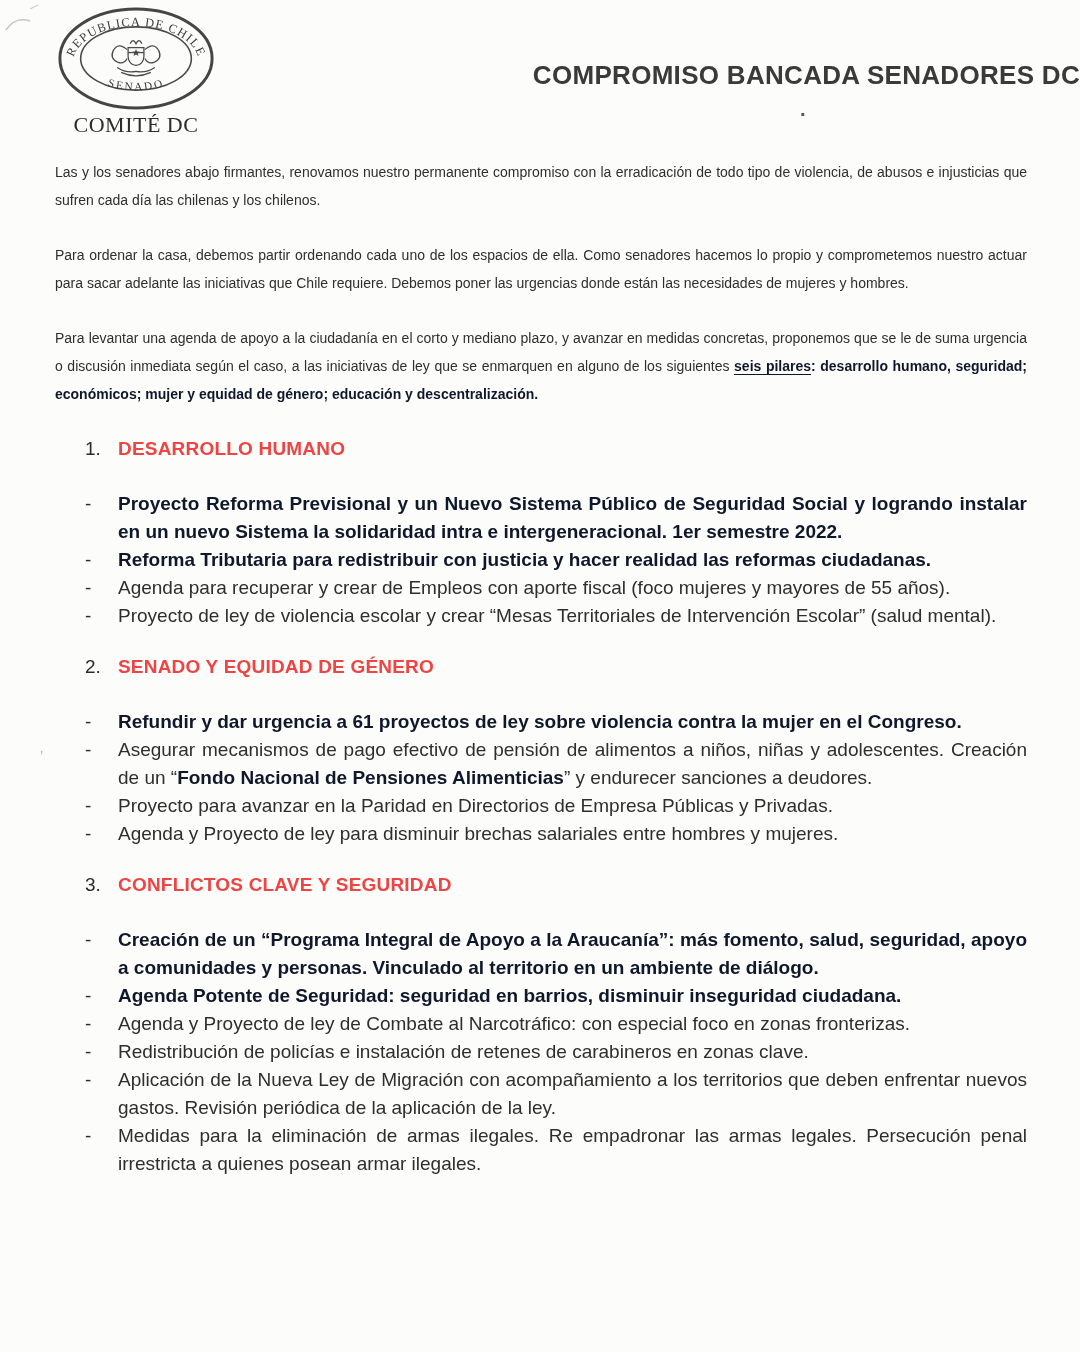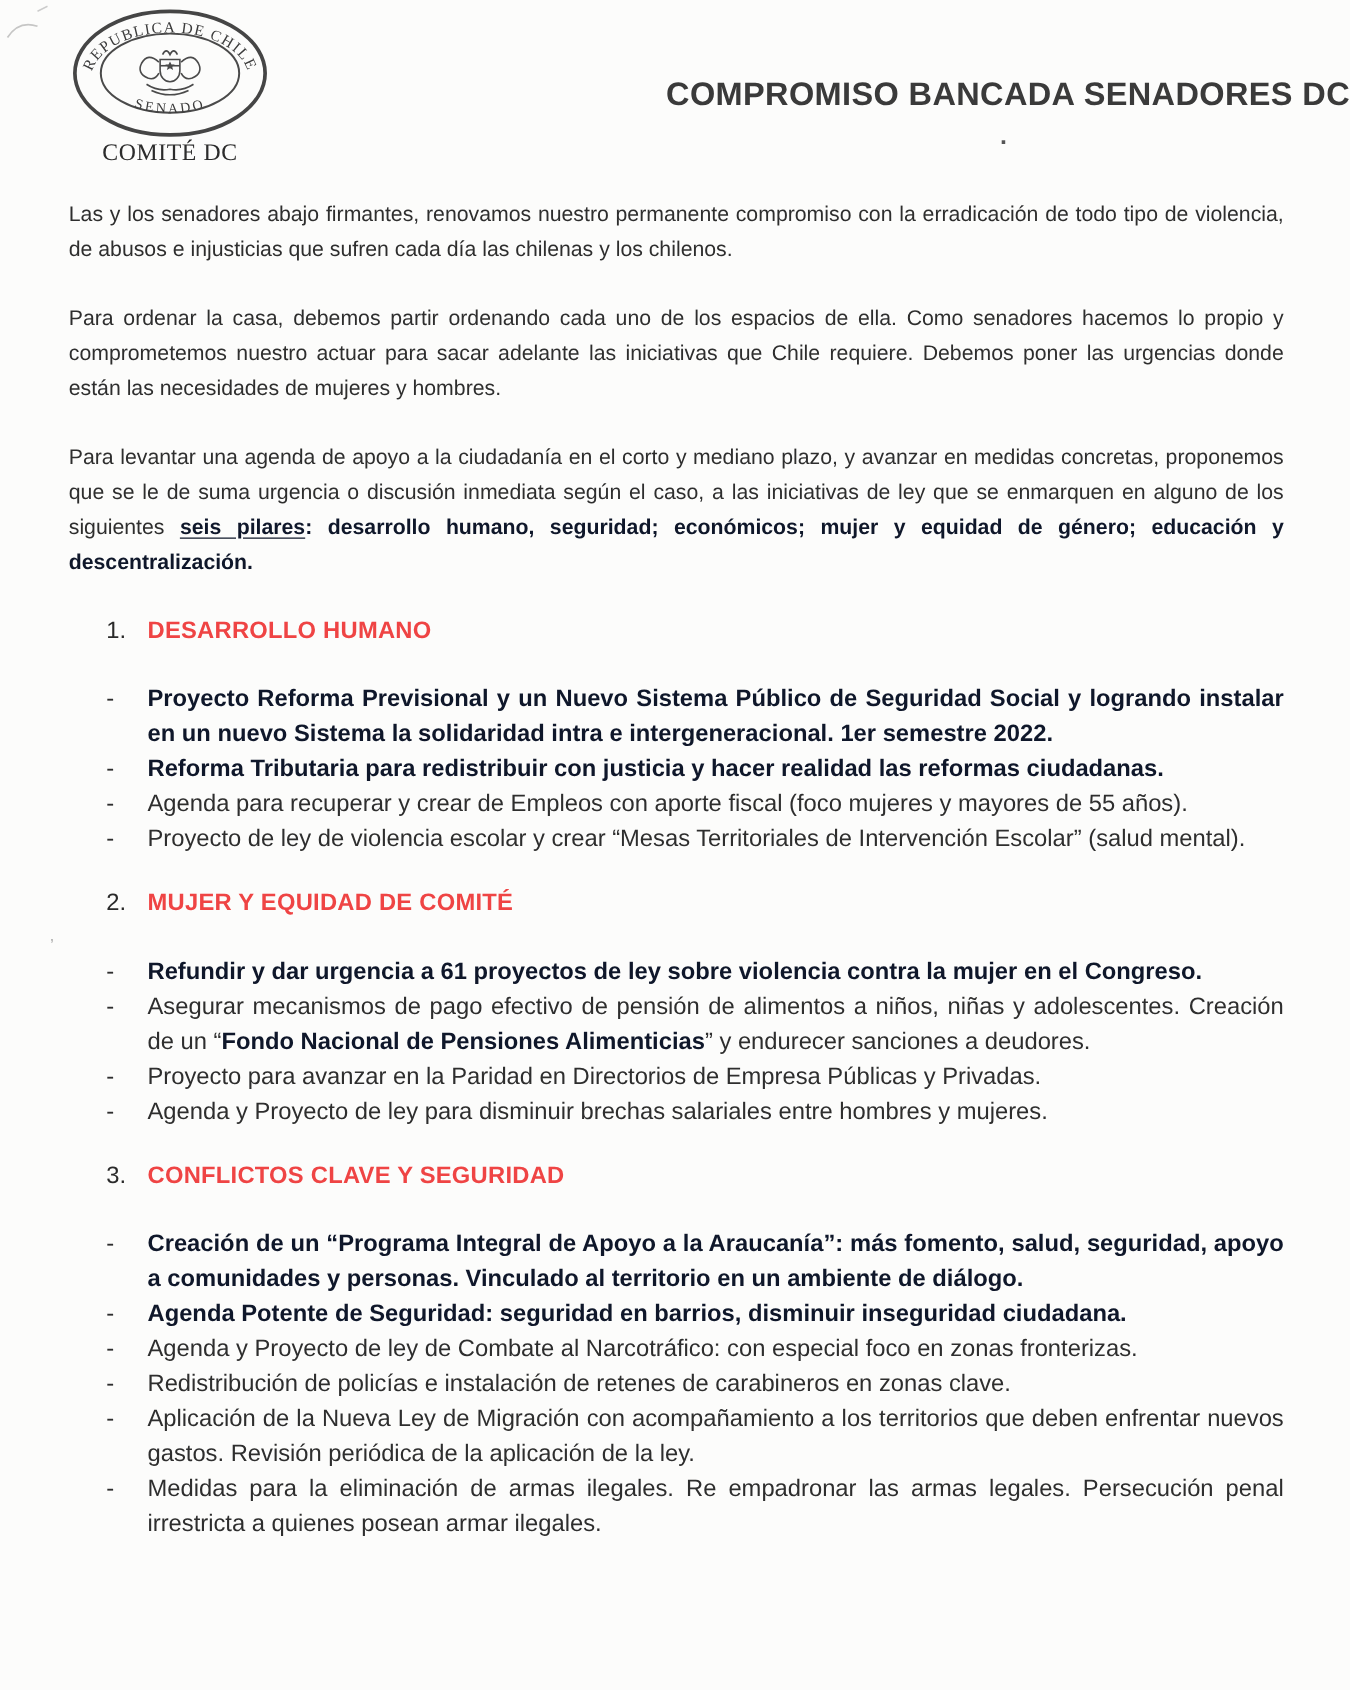--- a/index.html
+++ b/index.html
@@ -4,31 +4,31 @@
 <style>
   html,body{margin:0;padding:0;background:#9a9a9a;}
   .page{
     position:relative;width:1080px;height:1352px;margin:0 auto;
     background:#fcfcfb;overflow:hidden;box-sizing:border-box;
     font-family:"Liberation Sans",sans-serif;color:#2e2e2e;
   }
   
   .seal-wrap{position:absolute;left:48px;top:4px;width:176px;text-align:center;}
   .seal-svg{display:block;margin:0 auto;}
-  .committee{font-family:"Liberation Serif",serif;font-size:19px;color:#2c2c2c;
+  .committee{font-family:"Liberation Serif",serif;font-size:22px;color:#2c2c2c;
     letter-spacing:.5px;margin-top:-4px;}
   .titles{position:absolute;left:0;right:0;top:56px;text-align:right;}
   .title-line{font-size:26px;font-weight:700;color:#3a3a3a;line-height:39px;
     letter-spacing:.3px;margin:0;}
   .stray-dot{position:absolute;left:800px;top:98px;font-size:20px;font-weight:700;color:#555;}
   .smudge{position:absolute;left:0;top:0;opacity:.55;}
   .margin-tick{position:absolute;left:40px;top:748px;color:#8e8e8e;font-size:14px;opacity:.7;}
   
   .doc-body{position:absolute;top:158px;left:55px;right:53px;}
-  .para{margin:0 0 27px;font-size:17px;line-height:28px;text-align:justify;}
+  .para{margin:0 0 27px;font-size:14px;line-height:28px;text-align:justify;}
   .b{font-weight:700;color:#0f172a;}
   .u{text-decoration:underline;text-underline-offset:3px;}
   .sec-head{display:flex;margin:23px 0 27px;padding-left:30px;font-size:19px;line-height:28px;}
   .sec-num{width:33px;flex:none;color:#2a2a2a;}
   .sec-title{font-weight:700;color:#ef4444;letter-spacing:.2px;}
   .bullets{list-style:none;margin:0 0 0;padding:0 0 0 30px;}
   .bullets li{display:flex;font-size:19px;line-height:28px;}
   .dash{width:33px;flex:none;color:#2e2e2e;}
   .btext{flex:1;text-align:justify;}
   .sec{margin:0;}
@@ -103,21 +103,21 @@
         <li>
           <span class="dash">-</span>
           <span class="btext"><span>Proyecto de ley de violencia escolar y crear “Mesas Territoriales de Intervención Escolar” (salud mental).</span></span>
           </li>
       </ul>
     </section>
 
     <section class="sec">
       <div class="sec-head">
         <span class="sec-num">2.</span>
-        <span class="sec-title">MUJER Y EQUIDAD DE COMITÉ</span>
+        <span class="sec-title">SENADO Y EQUIDAD DE GÉNERO</span>
       </div>
       <ul class="bullets">
         <li>
           <span class="dash">-</span>
           <span class="btext"><span class="b">Refundir y dar urgencia a 61 proyectos de ley sobre violencia contra la mujer en el Congreso.</span></span>
           </li>
         <li>
           <span class="dash">-</span>
           <span class="btext"><span>Asegurar mecanismos de pago efectivo de pensión de alimentos a niños, niñas y adolescentes. Creación de un “</span><span class="b">Fondo Nacional de Pensiones Alimenticias</span><span>” y endurecer sanciones a deudores.</span></span>
           </li>

